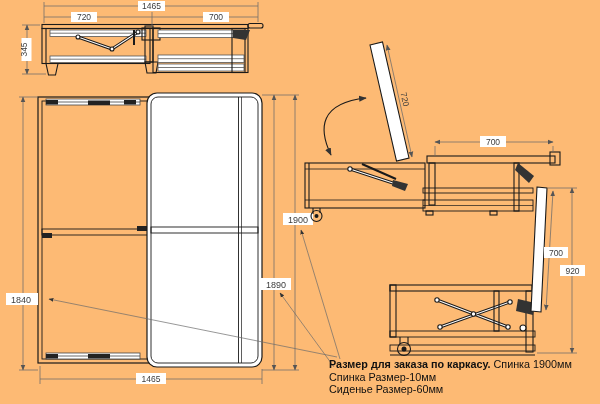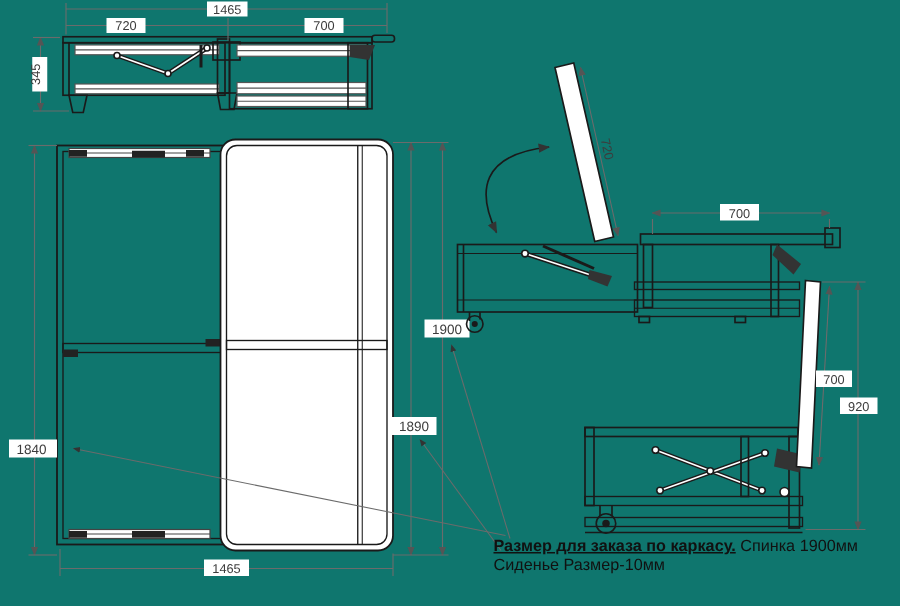--- a/index.html
+++ b/index.html
@@ -1,24 +1,24 @@
 <!DOCTYPE html>
 <html><head>
 <meta charset="utf-8">
 <style>
   html,body{margin:0;padding:0;background:#fff;}
-  #stage{position:relative;width:600px;height:404px;background:#0f766e;overflow:hidden;
+  #stage{position:relative;width:600px;height:404px;background:#fdba74;overflow:hidden;
          font-family:"Liberation Sans", sans-serif;}
   svg{position:absolute;left:0;top:0;}
   svg text{font-family:"Liberation Sans", sans-serif;fill:#3c3c3c;}
   .dimtxt{font-size:8.5px;}
   .bigdim{font-size:9px;}
   #notes{position:absolute;left:329px;top:358px;width:266px;color:#111;
          font-size:10.8px;line-height:12.6px;}
-  #notes .b{font-weight:bold;text-decoration:underline;}
+  #notes .b{font-weight:bold;}
 </style>
 </head>
 <body>
 
 <div id="stage">
 <svg width="600" height="404" viewBox="0 0 600 404">
   <defs>
     <marker id="arr" viewBox="0 0 10 10" refX="9" refY="5" markerWidth="8" markerHeight="8" orient="auto-start-reverse">
       <path d="M0,1 L10,5 L0,9 z" fill="#555"></path>
     </marker>
@@ -258,15 +258,16 @@
 
   <g stroke="#6b6b6b" stroke-width="0.7" fill="none">
     <line x1="337" y1="357" x2="49" y2="299" marker-end="url(#arrS)"></line>
     <line x1="334" y1="367" x2="280" y2="293" marker-end="url(#arrS)"></line>
     <line x1="340" y1="359" x2="301" y2="230" marker-end="url(#arrS)"></line>
   </g>
 </svg>
 
 <div id="notes">
   <div><span class="b">Размер для заказа по каркасу.</span><span> Спинка 1900мм</span></div>
-  <div>Сиденье Размер-10мм</div>
+  <div>Спинка Размер-10мм</div>
+  <div>Сиденье Размер-60мм</div>
 </div>
 </div>
 
 </body></html>

